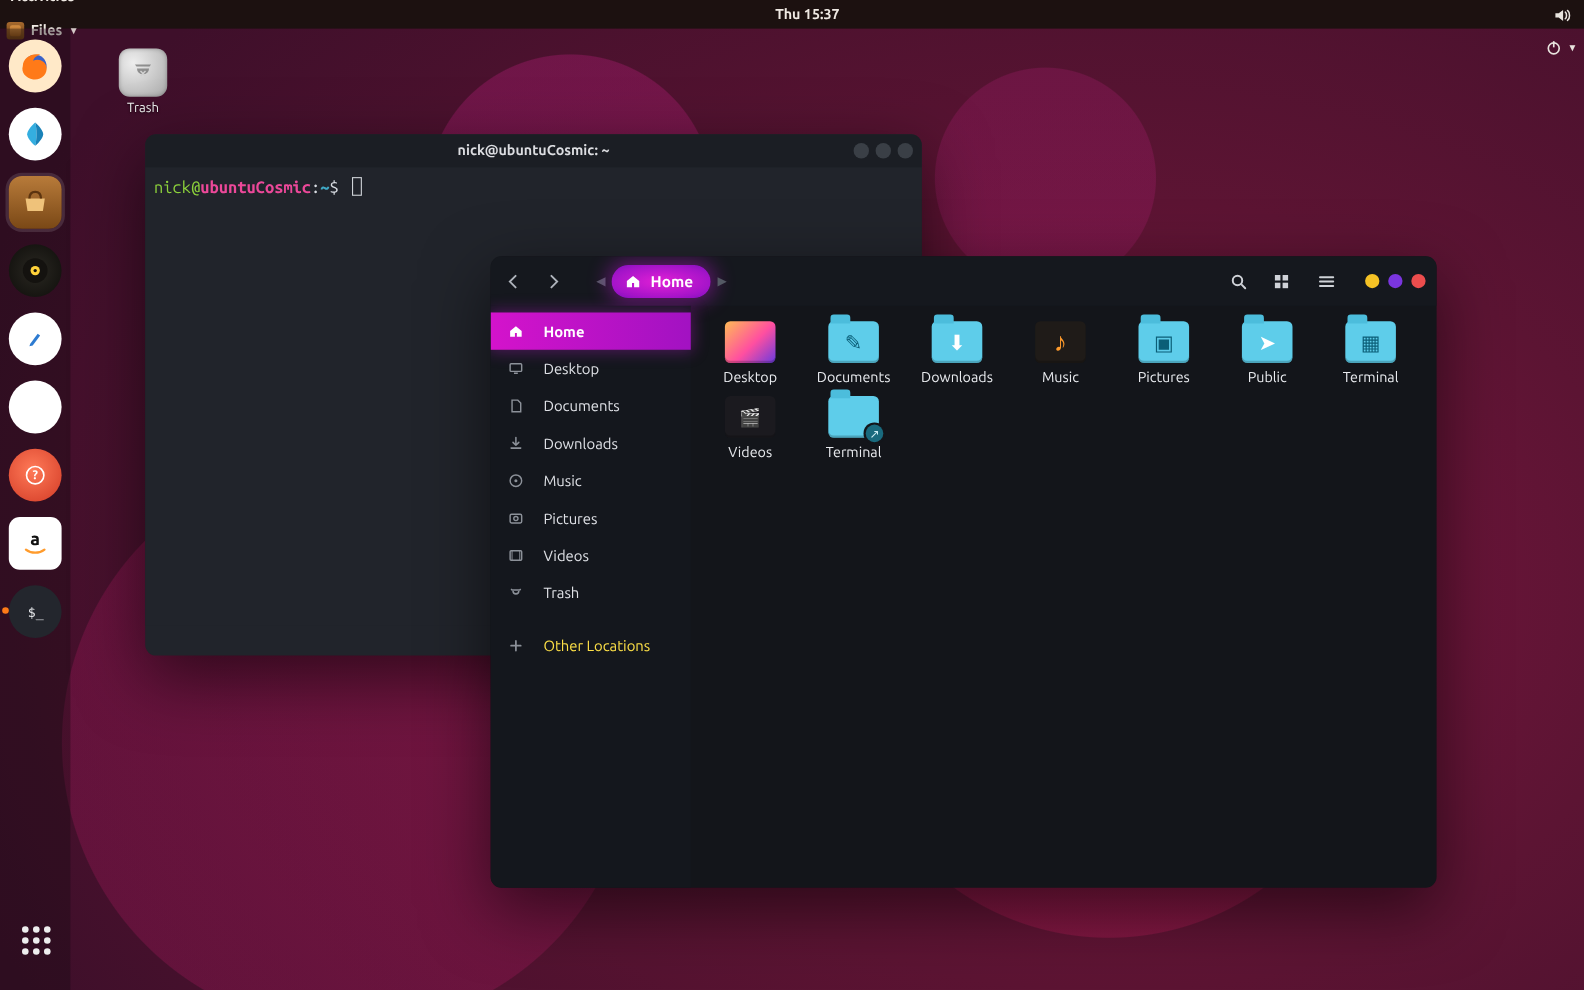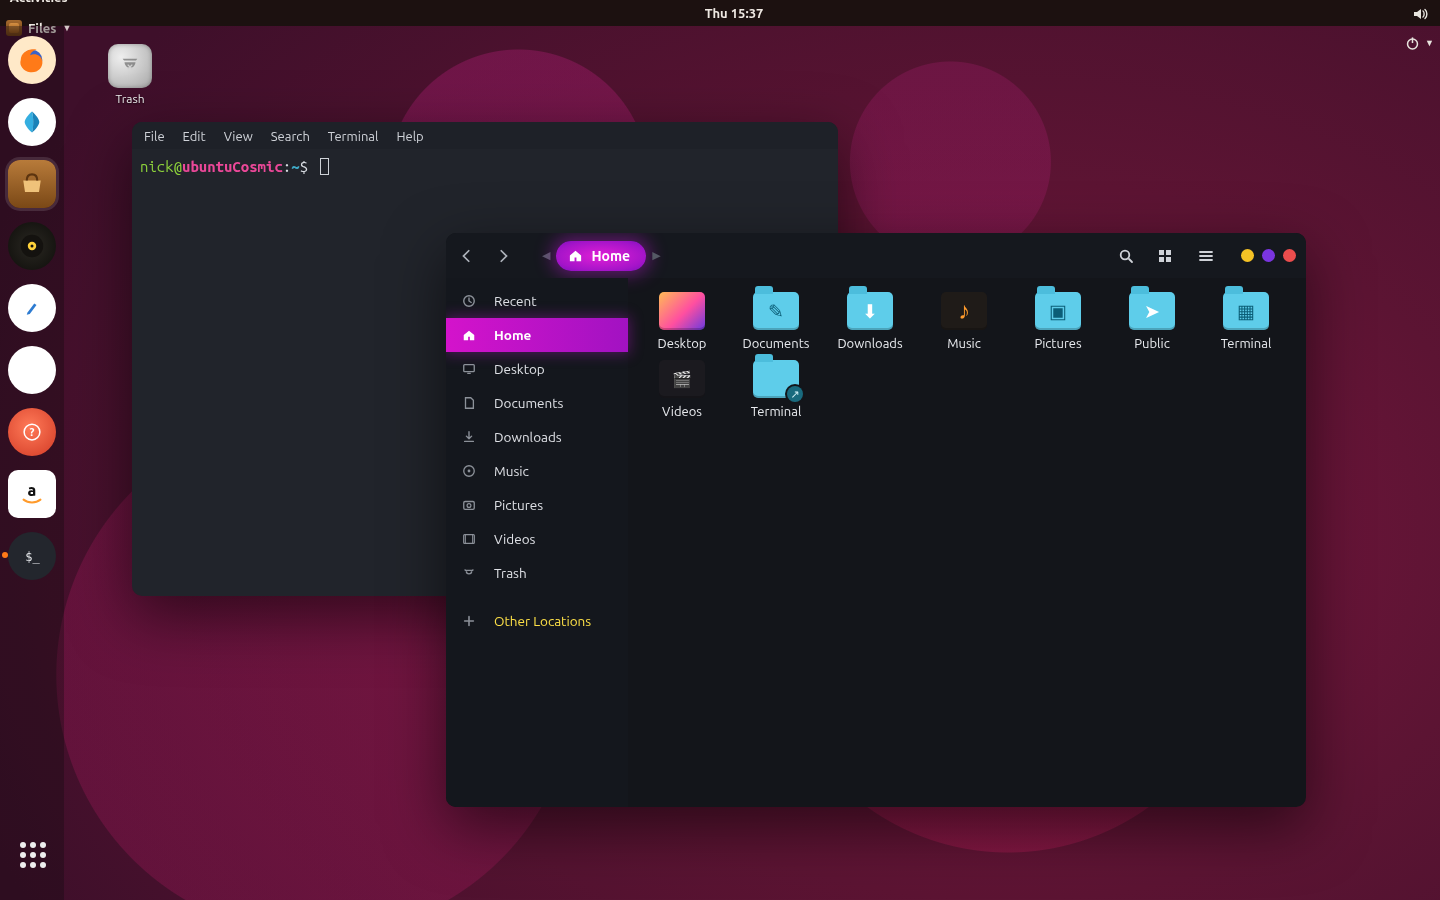--- a/index.html
+++ b/index.html
@@ -321,27 +321,27 @@
   <div class="iconbox">
     <svg width="22" height="22" viewBox="0 0 24 24">
         <path d="M4 4l1.5 2h13L20 4zM6 8a6 6 0 1 0 12 0H6z" fill="#6d6d6d"></path>
         <path d="M9 11l2 2-2 2 1 1 2-2 2 2 1-1-2-2 2-2-1-1-2 2-2-2z" fill="#cfcfcf"></path>
       </svg>
   </div>
   <div>Trash</div>
 </div>
 
 <div class="window terminal">
-  <div class="term-menubar">
-    <span>File</span>
-    <span>Edit</span>
-    <span>View</span>
-    <span>Search</span>
-    <span>Terminal</span>
-    <span>Help</span>
+  <div class="term-titlebar">
+    <span>nick@ubuntuCosmic: ~</span>
+    <div class="dots">
+      <span></span>
+      <span></span>
+      <span></span>
+    </div>
   </div>
   <div class="term-body">
     <span class="prompt">
       <span class="user">nick</span><span class="user">@</span><span class="host">ubuntuCosmic</span><span class="colon">:</span><span class="path">~</span><span class="dollar">$</span>
     </span>
     <span class="cursor"></span>
   </div>
 </div>
 
 <div class="window files">
@@ -390,29 +390,20 @@
       <div class="wdots">
         <span class="y"></span>
         <span class="p"></span>
         <span class="r"></span>
       </div>
     </div>
   </div>
 
   <div class="files-body">
     <div class="sidebar">
-      <div class="side-item">
-        <span class="ic">
-            <svg width="14" height="14" viewBox="0 0 16 16">
-              <circle cx="8" cy="8" r="6" stroke="currentColor" stroke-width="1.6" fill="none"></circle>
-              <path d="M8 4v4l3 2" stroke="currentColor" stroke-width="1.6" fill="none"></path>
-            </svg>
-          </span>
-        <span class="label">Recent</span>
-      </div>
       <div class="side-item active">
         <span class="ic">
             <svg width="14" height="14" viewBox="0 0 16 16">
               <path d="M2 8l6-5 6 5v6H9v-4H7v4H2z" fill="currentColor"></path>
             </svg>
           </span>
         <span class="label">Home</span>
       </div>
       <div class="side-item">
         <span class="ic">

